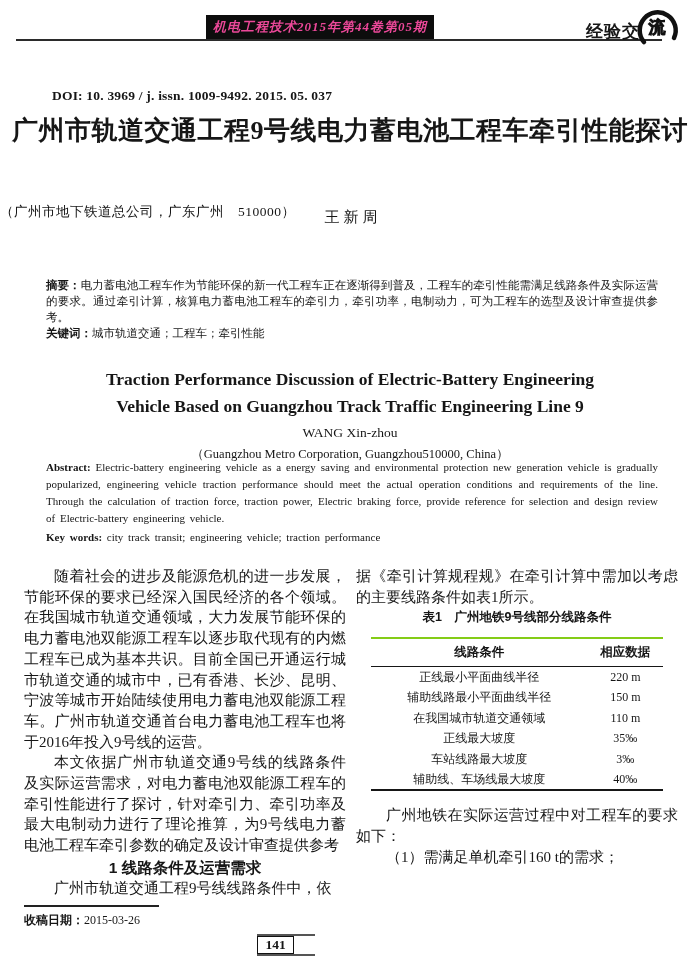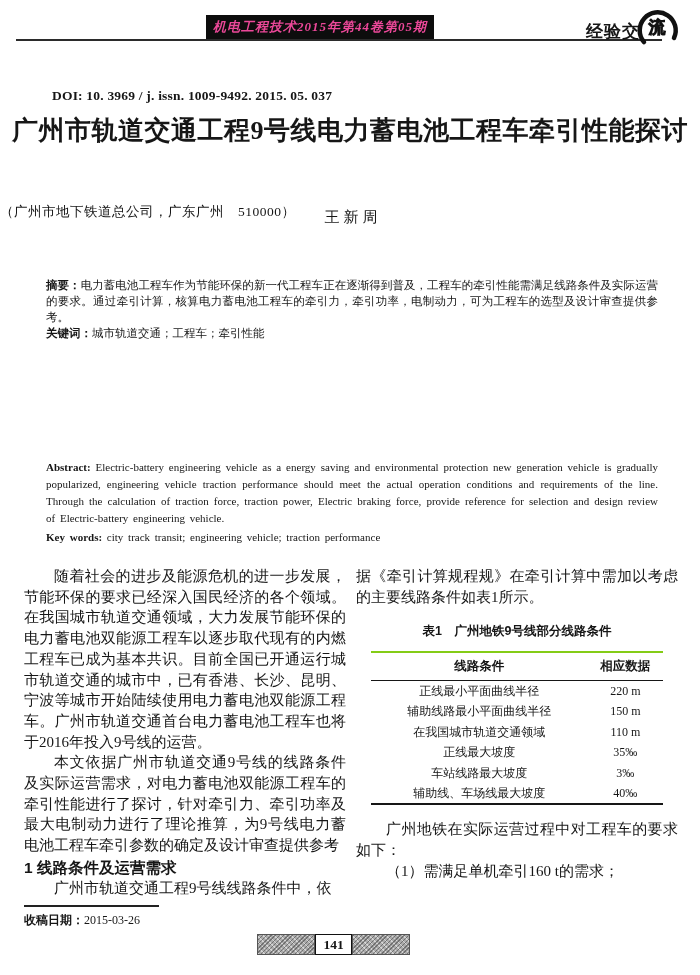--- a/index.html
+++ b/index.html
@@ -83,25 +83,25 @@
     position: absolute; top: 566px; width: 322px;
     font-size: 15px; line-height: 20.7px;
     text-align: justify;
   }
   .col-left  { left: 24px; }
   .col-right { left: 356px; }
   .col p.indent { text-indent: 2em; }
   .section-heading {
     font-size: 15.5px; font-weight: bold; line-height: 21px;
     font-family: "Liberation Sans", sans-serif;
-    text-align: left; margin-top: 1px;
+    text-align: center; margin-top: 1px;
   }
   
   .tbl-caption {
-    margin-top: 14px; text-align: center;
+    text-align: center;
     font-size: 12.5px; font-weight: bold;
     font-family: "Liberation Sans", sans-serif;
   }
   .line-table {
     width: 292px; margin: 9px auto 4px auto;
     border-collapse: collapse;
     border-top: 2px solid #84cc16;
     border-bottom: 2px solid #161616;
     font-size: 12px; line-height: 20px;
   }
@@ -116,21 +116,21 @@
   .after-table { margin-top: 14px; }
   
   .footnote {
     position: absolute; left: 24px; top: 905px; width: 322px;
     font-size: 12px;
   }
   .fn-rule { width: 135px; height: 1.5px; background: #222; margin-bottom: 5px; }
   .footnote b { font-weight: bold; font-family: "Liberation Sans", sans-serif; }
   .pageno {
     position: absolute; left: 257px; top: 934px;
-    display: flex; align-items: stretch; height: 21px;
+    display: flex; align-items: stretch; height: 21px; flex-direction: column;
   }
   .pageno .gray {
     width: 58px;
     border: 1px solid #555;
     background-color: #ababab;
     background-image:
       repeating-linear-gradient(135deg, rgba(40,40,40,.45) 0 1px, rgba(0,0,0,0) 1px 3px),
       repeating-linear-gradient(45deg, rgba(255,255,255,.5) 0 1px, rgba(0,0,0,0) 1px 4px);
   }
   .pageno .num {
@@ -158,20 +158,26 @@
   <div class="doi">DOI: 10. 3969 / j. issn. 1009-9492. 2015. 05. 037</div>
   <h1 class="title-zh">广州市轨道交通工程9号线电力蓄电池工程车牵引性能探讨</h1>
   <div class="author-zh">王新周</div>
   <div class="affil-zh">（广州市地下铁道总公司，广东广州　510000）</div>
 
   <div class="meta-block">
     <p><b>摘要：</b><span>电力蓄电池工程车作为节能环保的新一代工程车正在逐渐得到普及，工程车的牵引性能需满足线路条件及实际运营的要求。通过牵引计算，核算电力蓄电池工程车的牵引力，牵引功率，电制动力，可为工程车的选型及设计审查提供参考。</span></p>
     <p><b>关键词：</b><span>城市轨道交通；工程车；牵引性能</span></p>
   </div>
 
+  <div class="en-block">
+    <div class="en-title">Traction Performance Discussion of Electric-Battery Engineering</div>
+    <div class="en-title">Vehicle Based on Guangzhou Track Traffic Engineering Line 9</div>
+    <div class="en-author">WANG Xin-zhou</div>
+    <div class="en-affil">（Guangzhou Metro Corporation, Guangzhou510000, China）</div>
+  </div>
 
   <div class="en-abstract">
     <p><b>Abstract:</b> <span>Electric-battery engineering vehicle as a energy saving and environmental protection new generation vehicle is gradually popularized,  engineering vehicle traction performance should meet the actual operation conditions and requirements of the line. Through the calculation of traction force, traction power,  Electric braking force,  provide reference for selection and design review of Electric-battery engineering vehicle.</span></p>
     <p class="kw"><b>Key words:</b> <span>city track transit;  engineering vehicle;  traction performance</span></p>
   </div>
 
   <div class="col col-left">
     <p class="indent">随着社会的进步及能源危机的进一步发展，节能环保的要求已经深入国民经济的各个领域。在我国城市轨道交通领域，大力发展节能环保的电力蓄电池双能源工程车以逐步取代现有的内燃工程车已成为基本共识。目前全国已开通运行城市轨道交通的城市中，已有香港、长沙、昆明、宁波等城市开始陆续使用电力蓄电池双能源工程车。广州市轨道交通首台电力蓄电池工程车也将于2016年投入9号线的运营。</p>
     <p class="indent">本文依据广州市轨道交通9号线的线路条件及实际运营需求，对电力蓄电池双能源工程车的牵引性能进行了探讨，针对牵引力、牵引功率及最大电制动力进行了理论推算，为9号线电力蓄电池工程车牵引参数的确定及设计审查提供参考</p>
     <h2 class="section-heading">1 线路条件及运营需求</h2>

